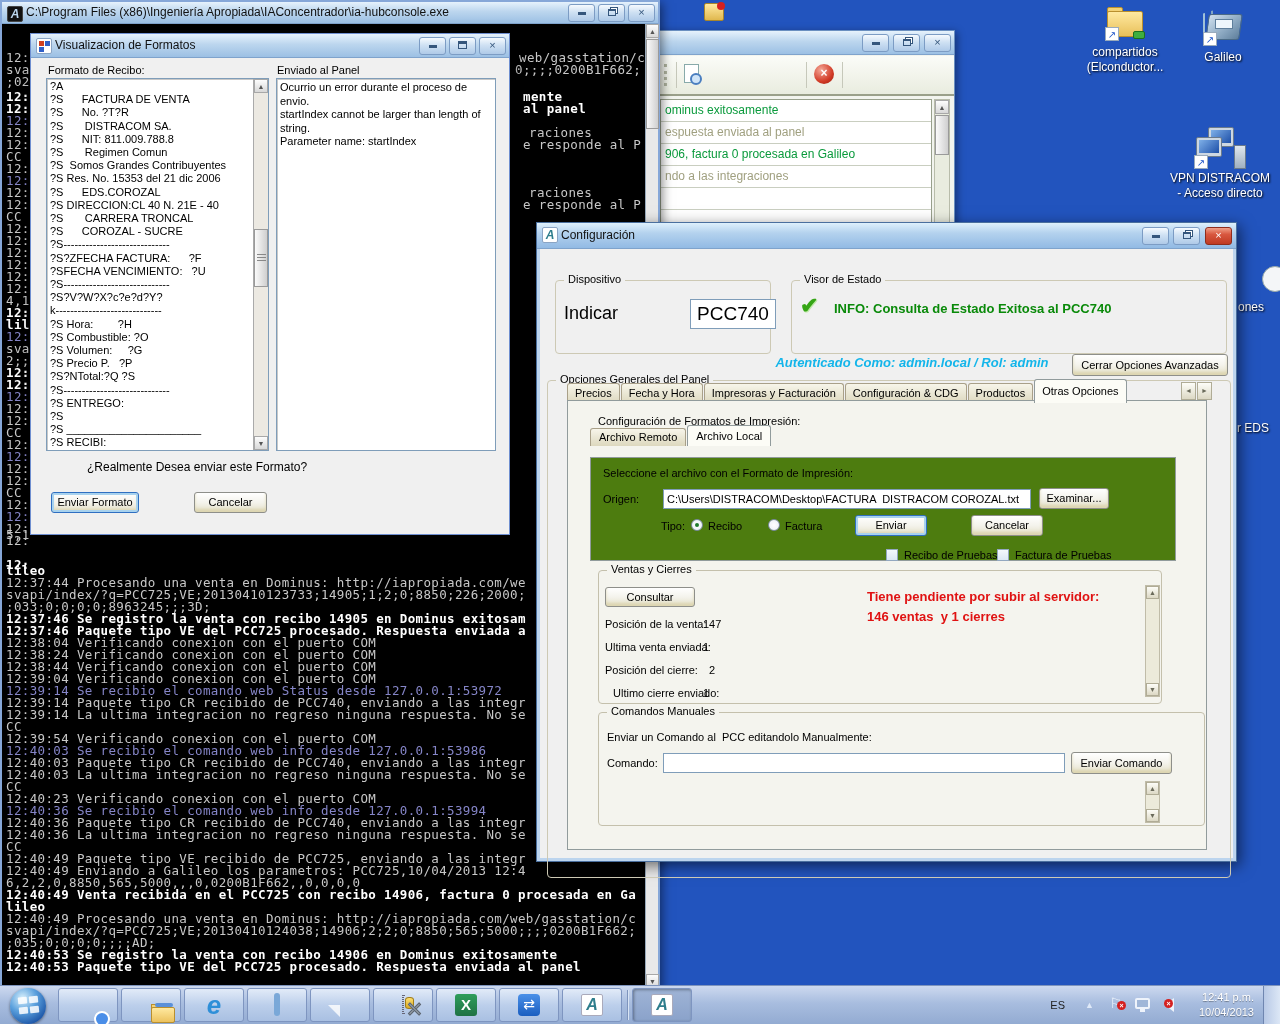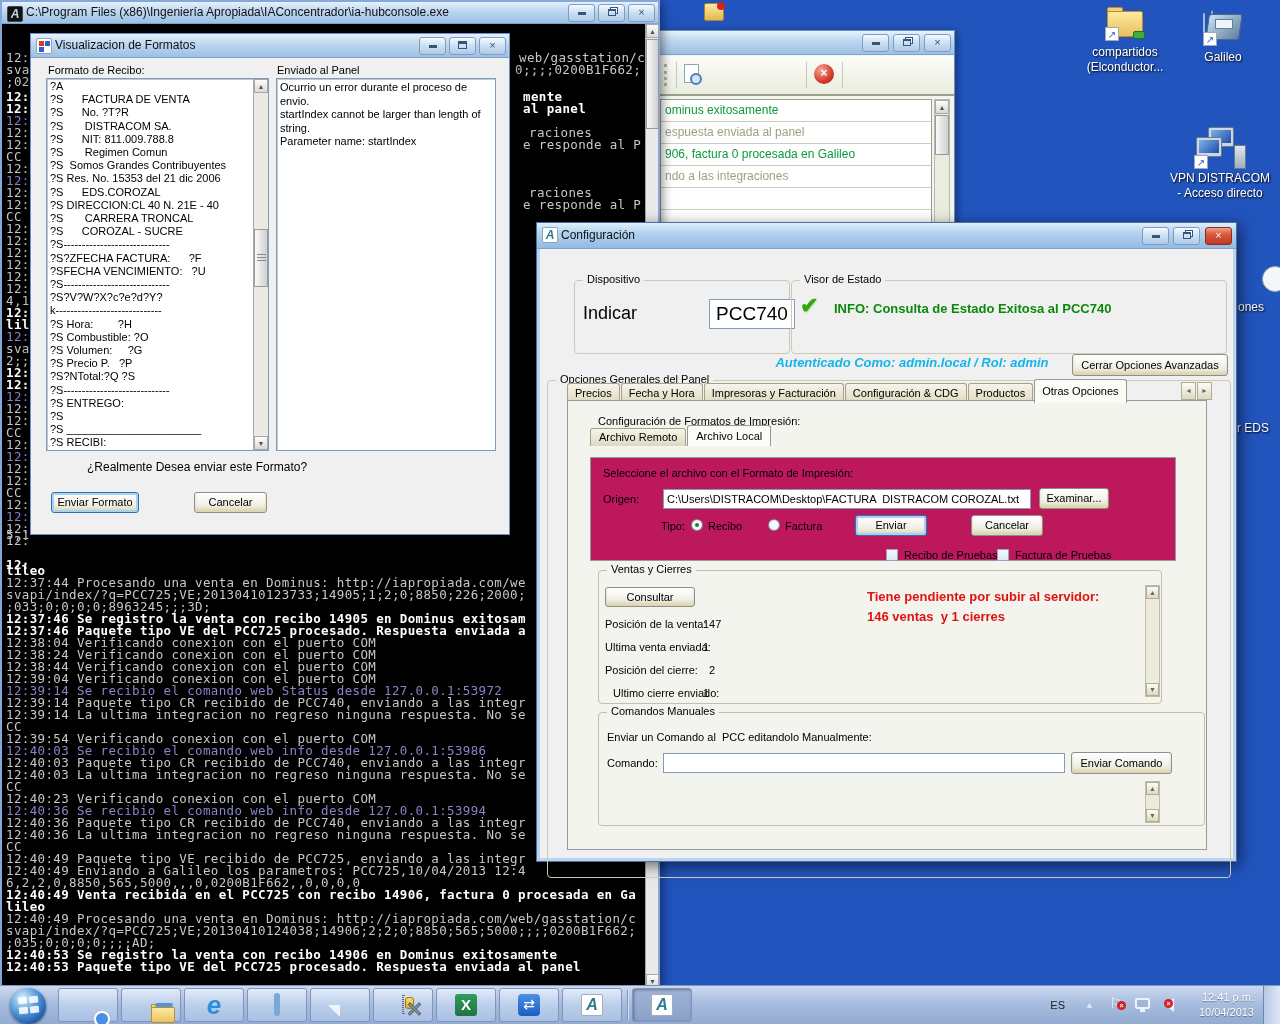--- a/index.html
+++ b/index.html
@@ -391,21 +391,21 @@
 <div id="config" class="abs">
   <div class="titlebar">
     <span class="win-ico">A</span>
     <span class="ttl" style="top:5px;">Configuración</span>
     <span class="win-btn" style="right:67px;top:4px;"><span class="g-min"></span></span>
     <span class="win-btn" style="right:36px;top:4px;"><span class="g-res"></span></span>
     <span class="win-btn red" style="right:4px;top:4px;">×</span>
   </div>
   <div id="cfgclient">
 
-    <div class="gb" style="left:15px;top:31px;width:216px;height:74px;margin-left:19px;">
+    <div class="gb" style="left:15px;top:31px;width:216px;height:74px;">
       <span class="gb-t">Dispositivo</span>
       <div class="abs" style="left:8px;top:22px;font-size:18px;">Indicar</div>
       <div class="field" style="left:134px;top:18px;width:86px;height:30px;font-size:19px;text-align:center;line-height:24px;">PCC740</div>
     </div>
 
     <div class="gb" style="left:251px;top:31px;width:436px;height:74px;">
       <span class="gb-t">Visor de Estado</span>
       <span class="check-ico" style="left:8px;top:12px;">✔</span>
       <span class="info-txt" style="left:42px;top:20px;">INFO: Consulta de Estado Exitosa al PCC740</span>
     </div>
@@ -420,21 +420,21 @@
     <div class="tabrow" style="left:27px;top:130px;width:610px;"><div class="tab">Precios</div><div class="tab">Fecha y Hora</div><div class="tab">Impresoras y Facturación</div><div class="tab">Configuración &amp; CDG</div><div class="tab">Productos</div><div class="tab sel">Otras Opciones</div><div class="tab">Pantallas</div></div>
     <span class="arr" style="left:641px;top:133px;width:15px;height:18px;line-height:16px;">◄</span>
     <span class="arr" style="left:657px;top:133px;width:15px;height:18px;line-height:16px;">►</span>
 
     <div class="tabpage" style="left:27px;top:151px;width:640px;height:450px;">
 
       <div class="lbl11 abs" style="left:30px;top:14px;">Configuración de Formatos de Impresión:</div>
 
       <div class="abs" style="left:22px;top:24px;"><div class="subtab">Archivo Remoto</div><div class="subtab sel">Archivo Local</div></div>
 
-      <div class="tabpage" style="left:22px;top:56px;width:586px;height:104px;background:#be185d;">
+      <div class="tabpage" style="left:22px;top:56px;width:586px;height:104px;background:#4d7c0f;">
         <div class="lbl11 abs" style="left:12px;top:9px;">Seleccione el archivo con el Formato de Impresión:</div>
         <div class="lbl11 abs" style="left:12px;top:35px;">Origen:</div>
         <div class="field" style="left:72px;top:31px;width:368px;height:20px;line-height:15px;">C:\Users\DISTRACOM\Desktop\FACTURA  DISTRACOM COROZAL.txt</div>
         <div class="btn" style="left:448px;top:30px;width:70px;height:21px;line-height:19px;">Examinar...</div>
         <div class="lbl11 abs" style="left:70px;top:62px;">Tipo:</div>
         <span class="radio on" style="left:100px;top:61px;"></span>
         <div class="lbl11 abs" style="left:117px;top:62px;">Recibo</div>
         <span class="radio" style="left:177px;top:61px;"></span>
         <div class="lbl11 abs" style="left:194px;top:62px;">Factura</div>
         <div class="btn btn-focus" style="left:264px;top:57px;width:72px;height:21px;line-height:19px;">Enviar</div>

